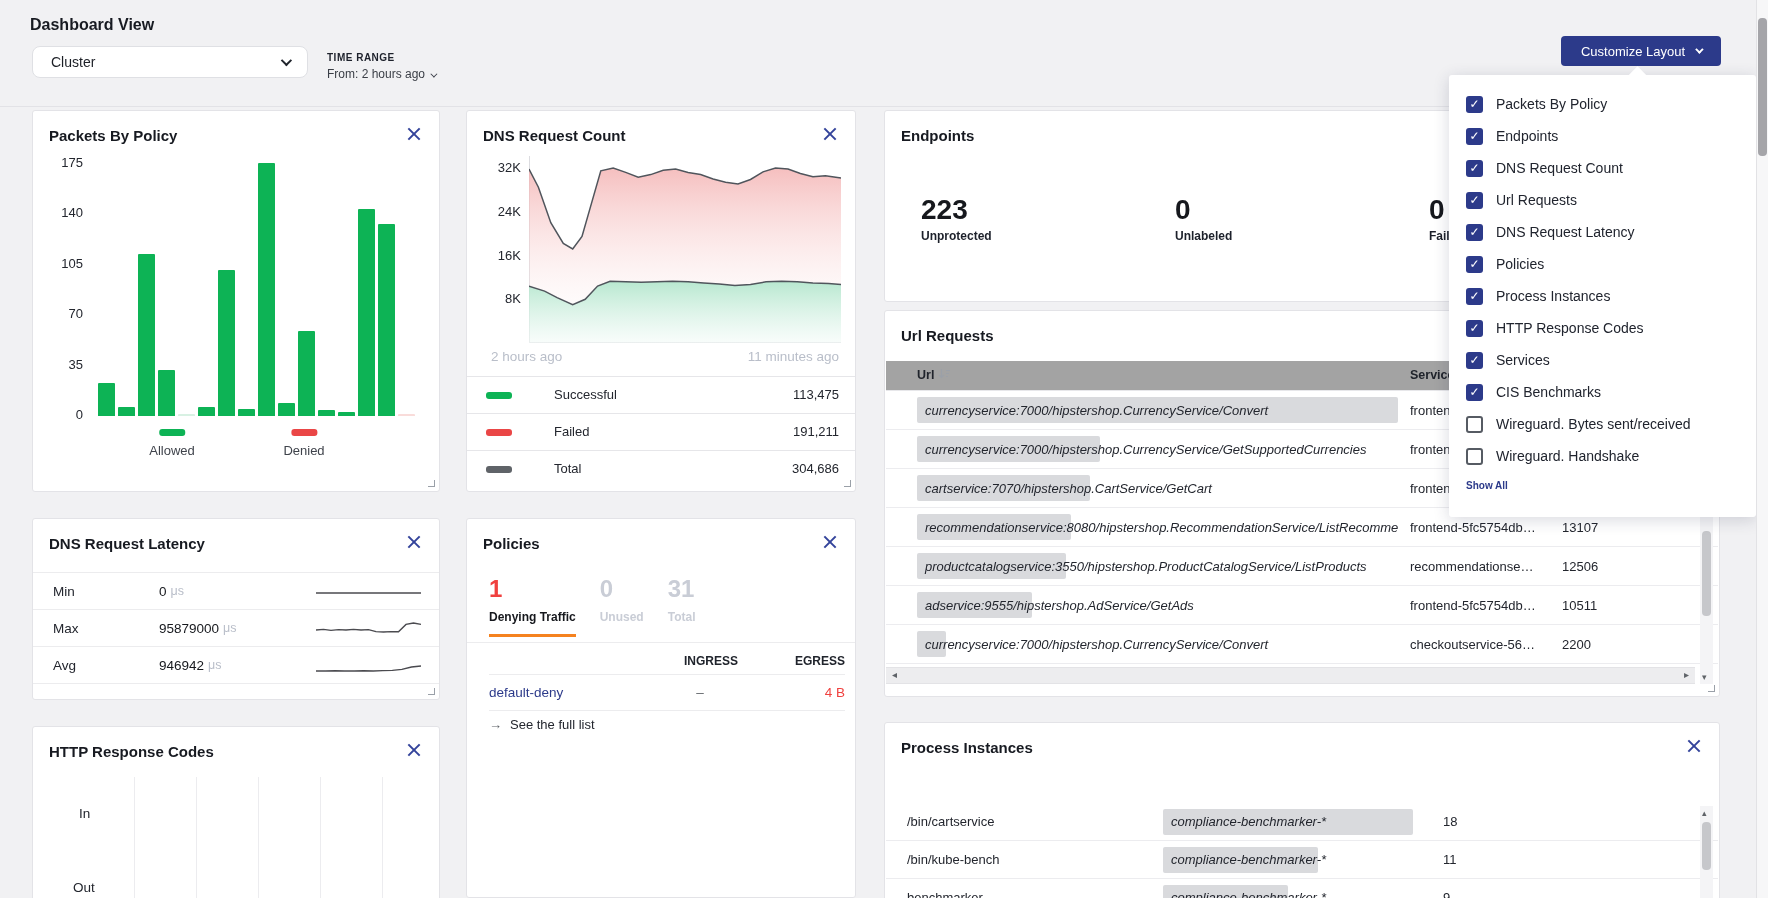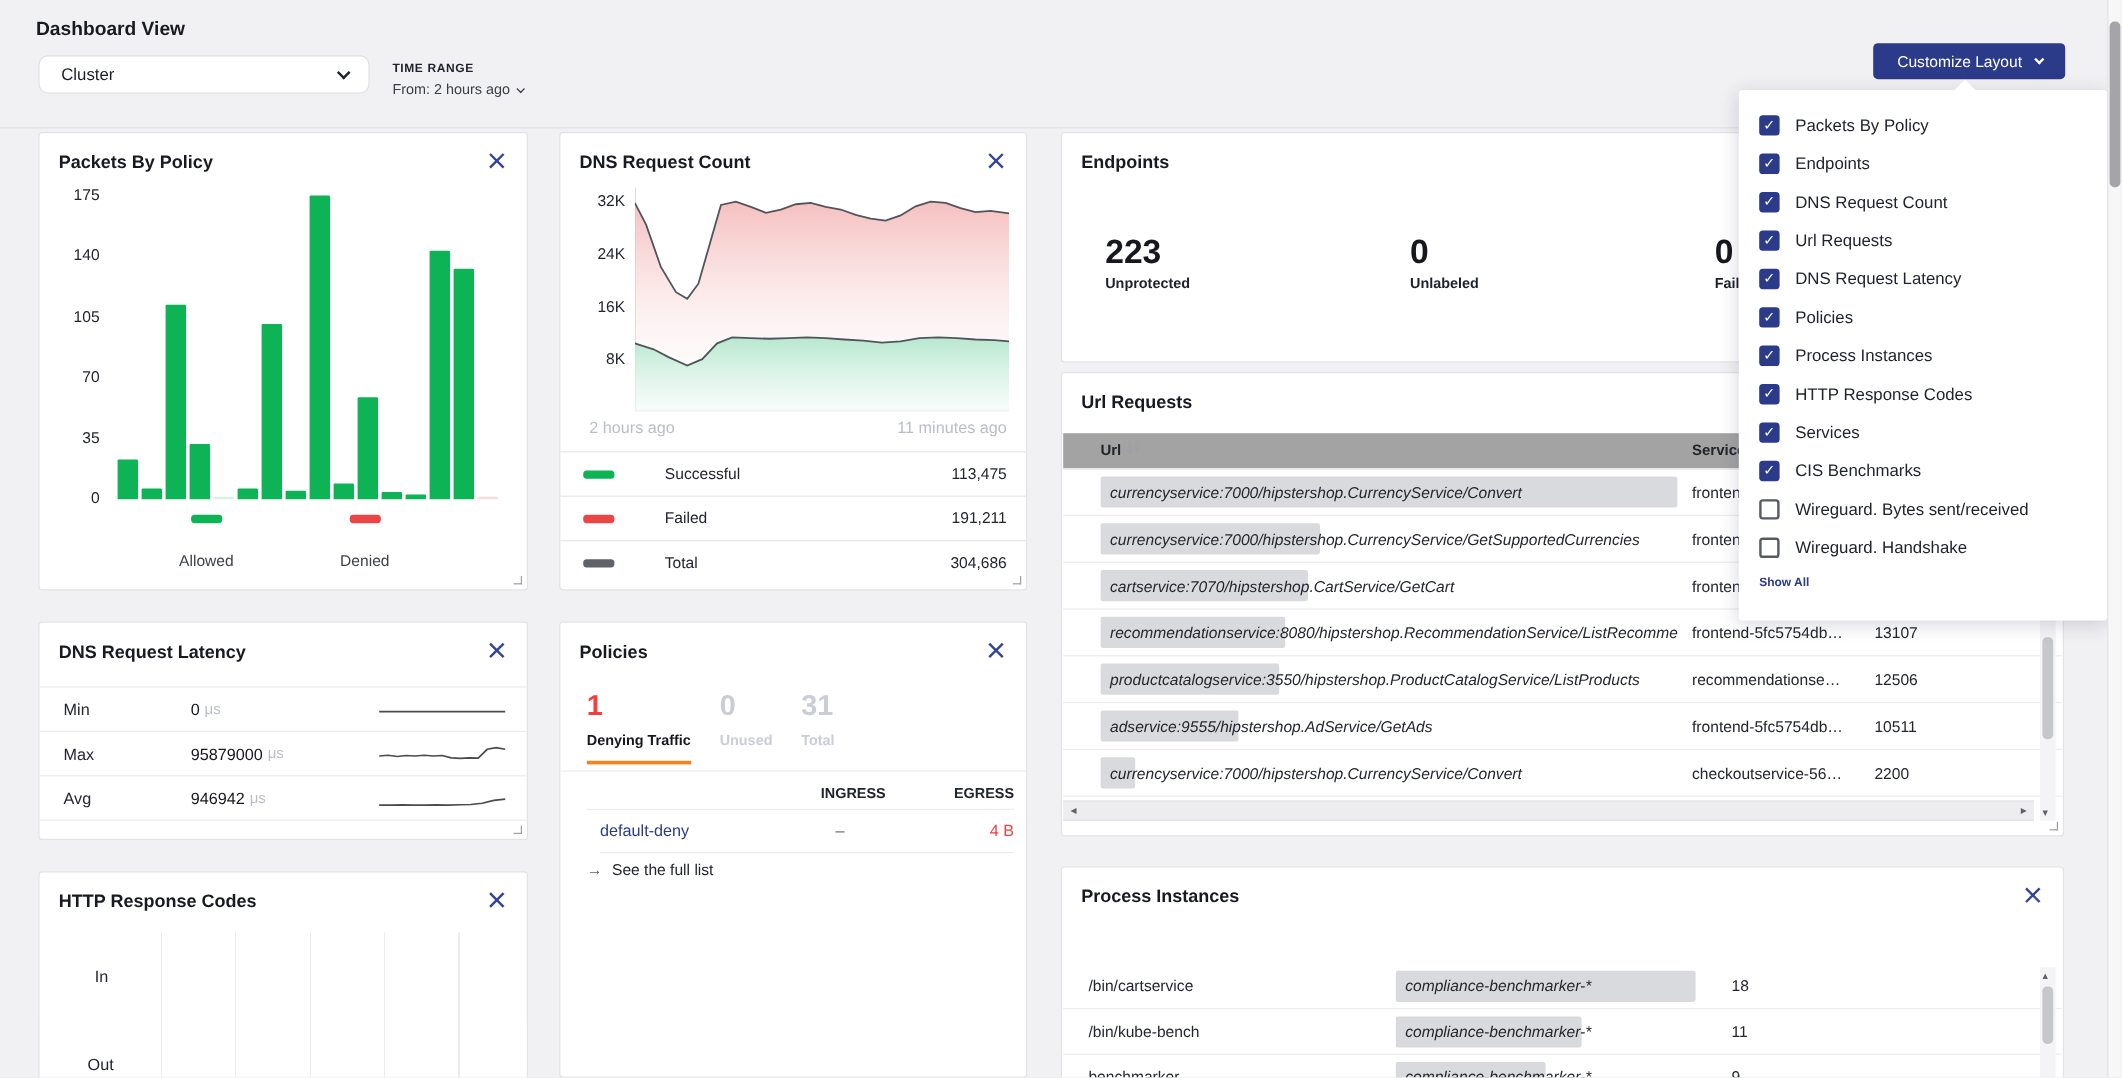--- a/index.html
+++ b/index.html
@@ -40,21 +40,21 @@
 
   
   .pbp-ylabels span, .dns-ylabels span { position:absolute; right:0; font-size:13px; color:#23262e; }
   .pbp-ylabels { position:absolute; left:14px; top:0; width:36px; height:100%; text-align:right; }
   .pbp-bars { position:absolute; left:65px; top:52px; width:320px; height:253px; display:flex; align-items:flex-end; gap:3px; }
   .bar { width:17px; border-radius:1px 1px 0 0; }
   .bar.allowed { background:#0db355; } .bar.denied { background:#ea4646; }
   .bar.allowed.muted { background:#d8f1e3; } .bar.denied.muted { background:#f9dcda; }
   .pbp-leg { position:absolute; top:318px; transform:translateX(-50%); text-align:center; }
   .pbp-leg .sw { width:26px; height:7px; border-radius:3px; margin:0 auto; }
-  .pbp-leg .lt { font-size:13px; color:#3f434b; margin-top:24px; }
+  .pbp-leg .lt { font-size:13px; color:#3f434b; margin-top:7px; }
 
   
   .dns-ylabels { position:absolute; left:0; top:0; width:54px; height:250px; }
   .dns-plot { position:absolute; left:62px; top:45px; }
   .dns-xlab { position:absolute; top:238px; font-size:13.5px; color:#b9bec9; }
   .dns-legend { position:absolute; left:0; top:265px; width:100%; }
   .dns-lrow { height:37px; border-top:1px solid #e6e6e9; position:relative; }
   .dns-lrow .sw { position:absolute; left:19px; top:15px; width:26px; height:7px; border-radius:3px; }
   .dns-lrow .ll { position:absolute; left:87px; top:10px; font-size:13px; color:#23262e; }
   .dns-lrow .lv { position:absolute; right:16px; top:10px; font-size:13px; color:#23262e; }
@@ -100,21 +100,21 @@
   .ptabs { position:absolute; left:22px; top:58px; display:flex; gap:24px; }
   .ptab { cursor:pointer; padding-bottom:10px; }
   .ptab .num { font-size:24px; font-weight:bold; line-height:1; }
   .ptab .tl { font-size:12px; font-weight:bold; margin-top:9px; }
   .ptab.active { border-bottom:3px solid #f5821f; }
   .ptab.active .num { color:#f0413f; }
   .ptab.active .tl { color:#16181d; }
   .ptab.idle .num, .ptab.idle .tl { color:#c9cdd6; }
   .pol-sep { position:absolute; left:0; right:0; top:123px; border-top:1px solid #ececee; }
   .pol-head { position:absolute; left:22px; right:10px; top:128px; height:28px; display:flex; align-items:center; font-size:12px; font-weight:bold; color:#20242c; border-bottom:1px solid #ececee; }
-  .pol-row  { position:absolute; left:33px; right:10px; top:156px; height:36px; display:flex; align-items:center; font-size:13.5px; border-bottom:1px solid #ececee;gap:11px; }
+  .pol-row  { position:absolute; left:22px; right:10px; top:156px; height:36px; display:flex; align-items:center; font-size:13.5px; border-bottom:1px solid #ececee;gap:11px; }
   .pc-name { flex:1; } .pc-in { width:84px; text-align:center; } .pc-eg { width:92px; text-align:right; }
   .pol-row .pc-name { color:#2c3a8a; cursor:pointer; }
   .pol-row .pc-in { color:#5f6368; }
   .pol-row .pc-eg { color:#f0413f; }
   .see-list { position:absolute; left:22px; top:198px; font-size:13px; color:#23262e; cursor:pointer; }
   .see-list .arr { color:#5f6368; margin-right:8px; }
 
   
   .http-plot { position:absolute; left:101px; right:1px; top:50px; bottom:0;
     background:repeating-linear-gradient(to right, #ececef 0 1px, transparent 1px 62px); }

